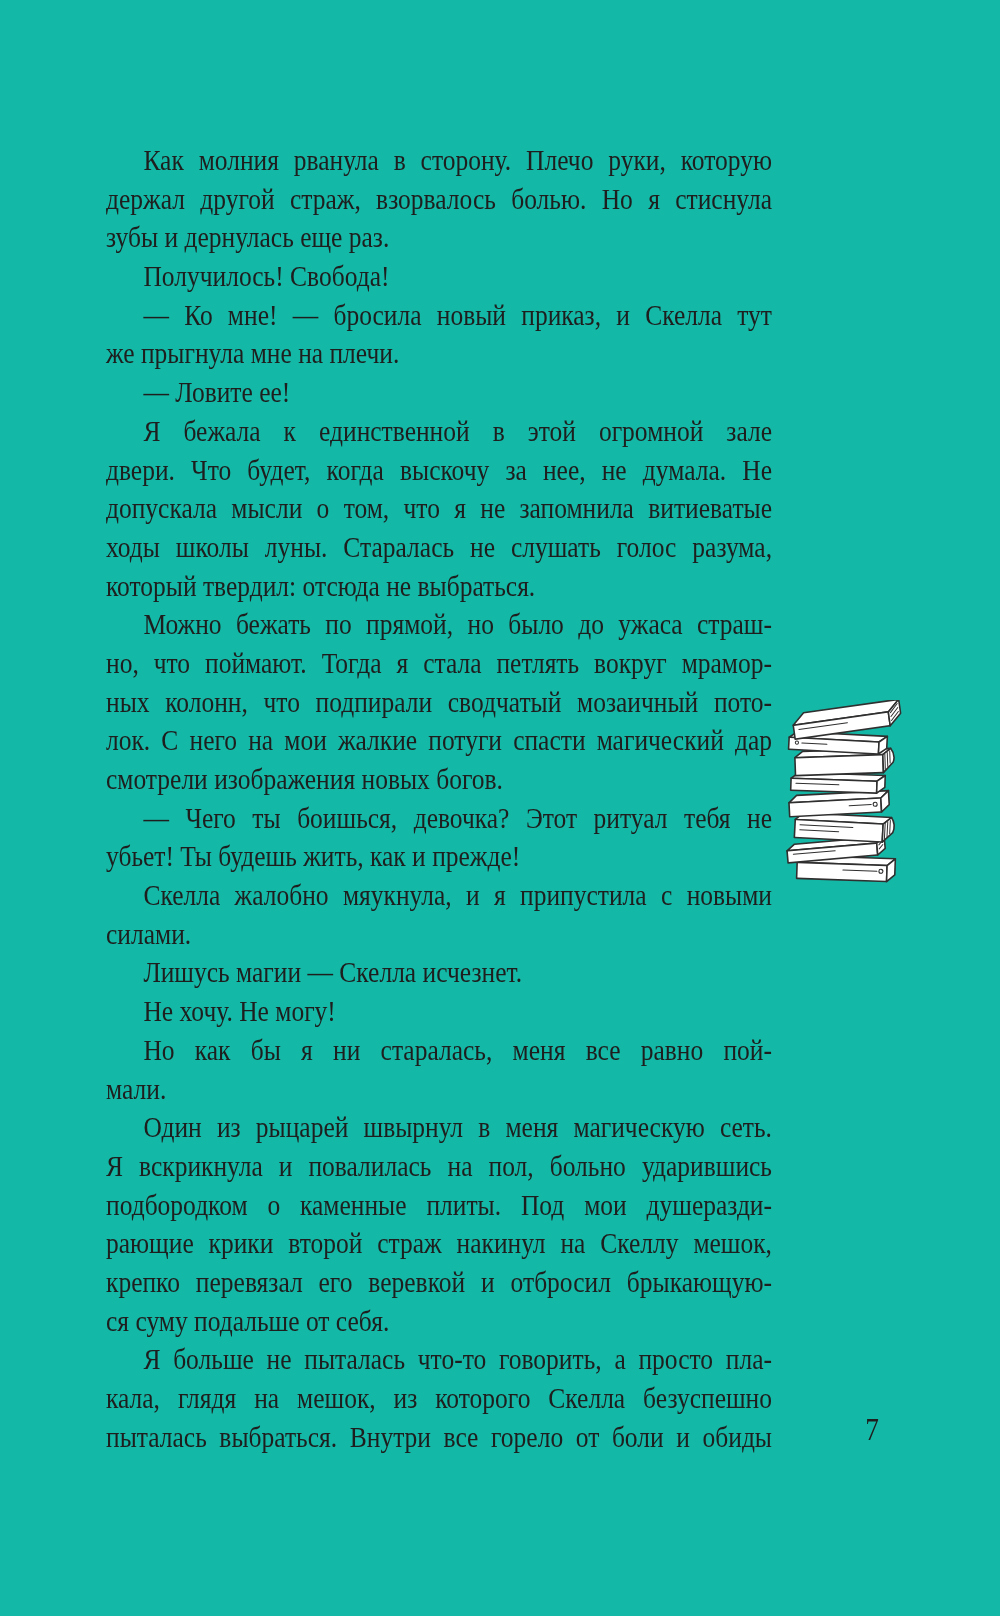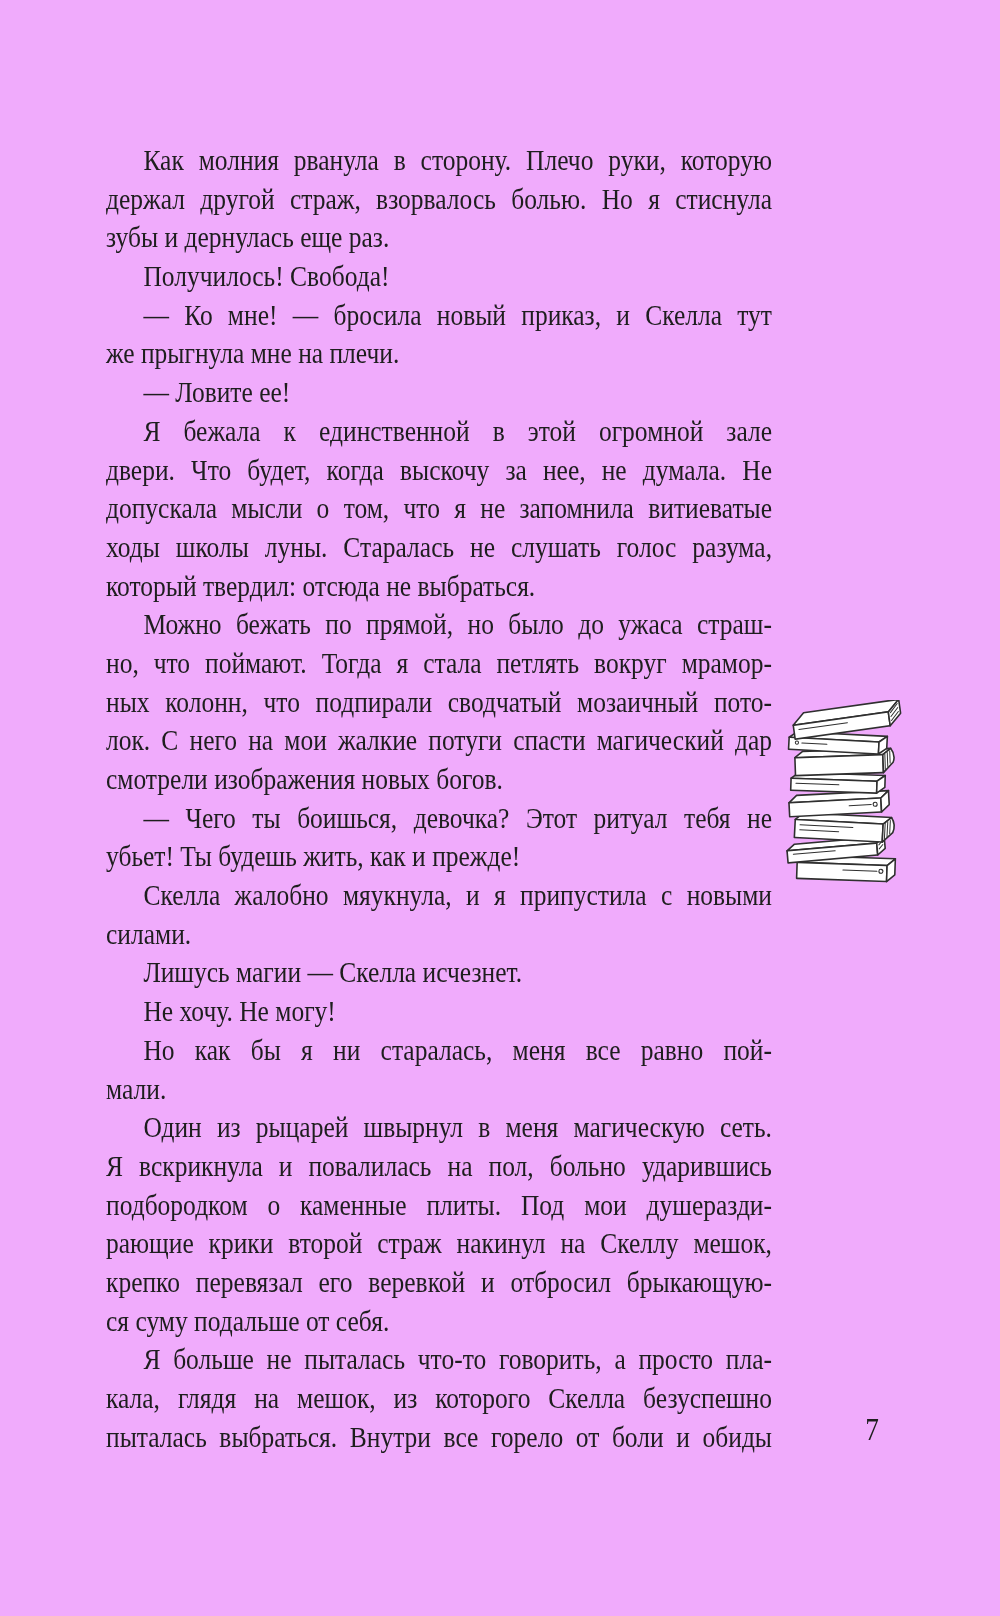--- a/index.html
+++ b/index.html
@@ -5,21 +5,21 @@
   html, body { margin: 0; padding: 0; }
   body {
     width: 1000px; height: 1616px;
     background: #ffffff;
     overflow: hidden;
     font-family: "Liberation Serif", "DejaVu Serif", serif;
   }
   .page {
     position: relative;
     width: 1000px; height: 1616px;
-    background: #f0abfc;
+    background: #14b8a6;
   }
   .text-block {
     position: absolute;
     left: 106px; top: 141px;
     width: 783px;               
     transform: scaleX(0.85);    
     transform-origin: 0 0;
     font-size: 30px;
     line-height: 38.7px;
     color: #1e1e1e;

